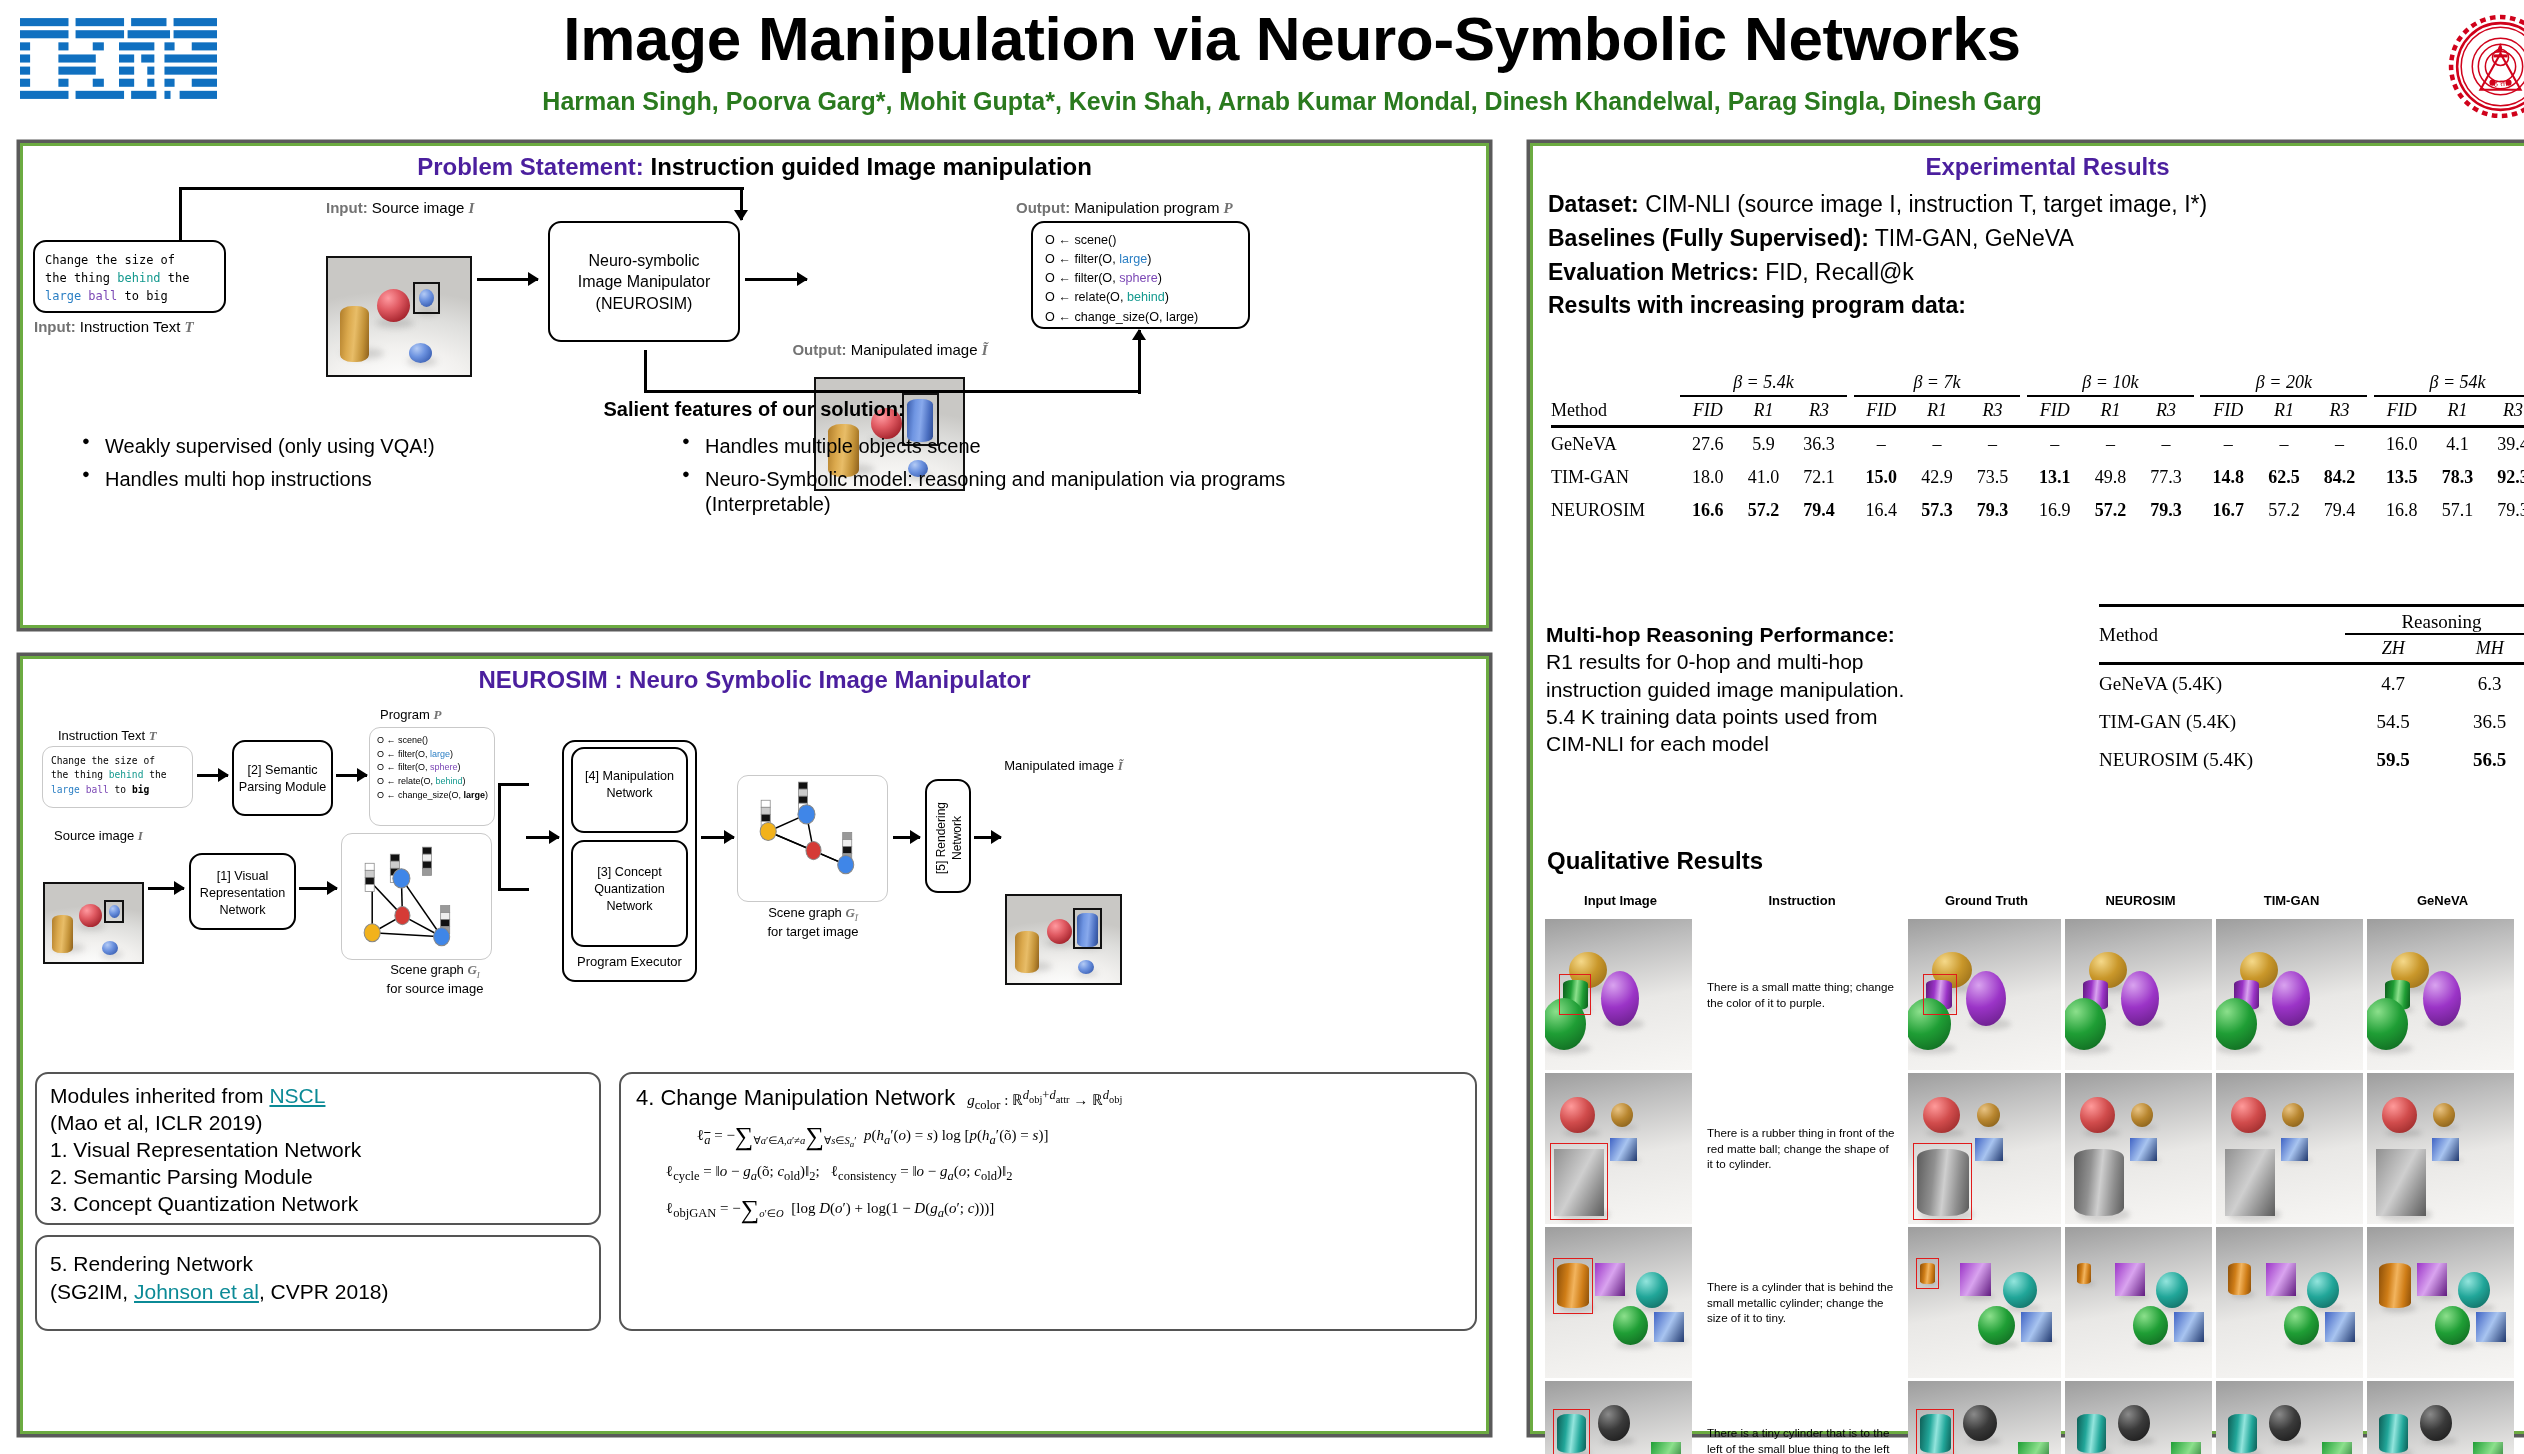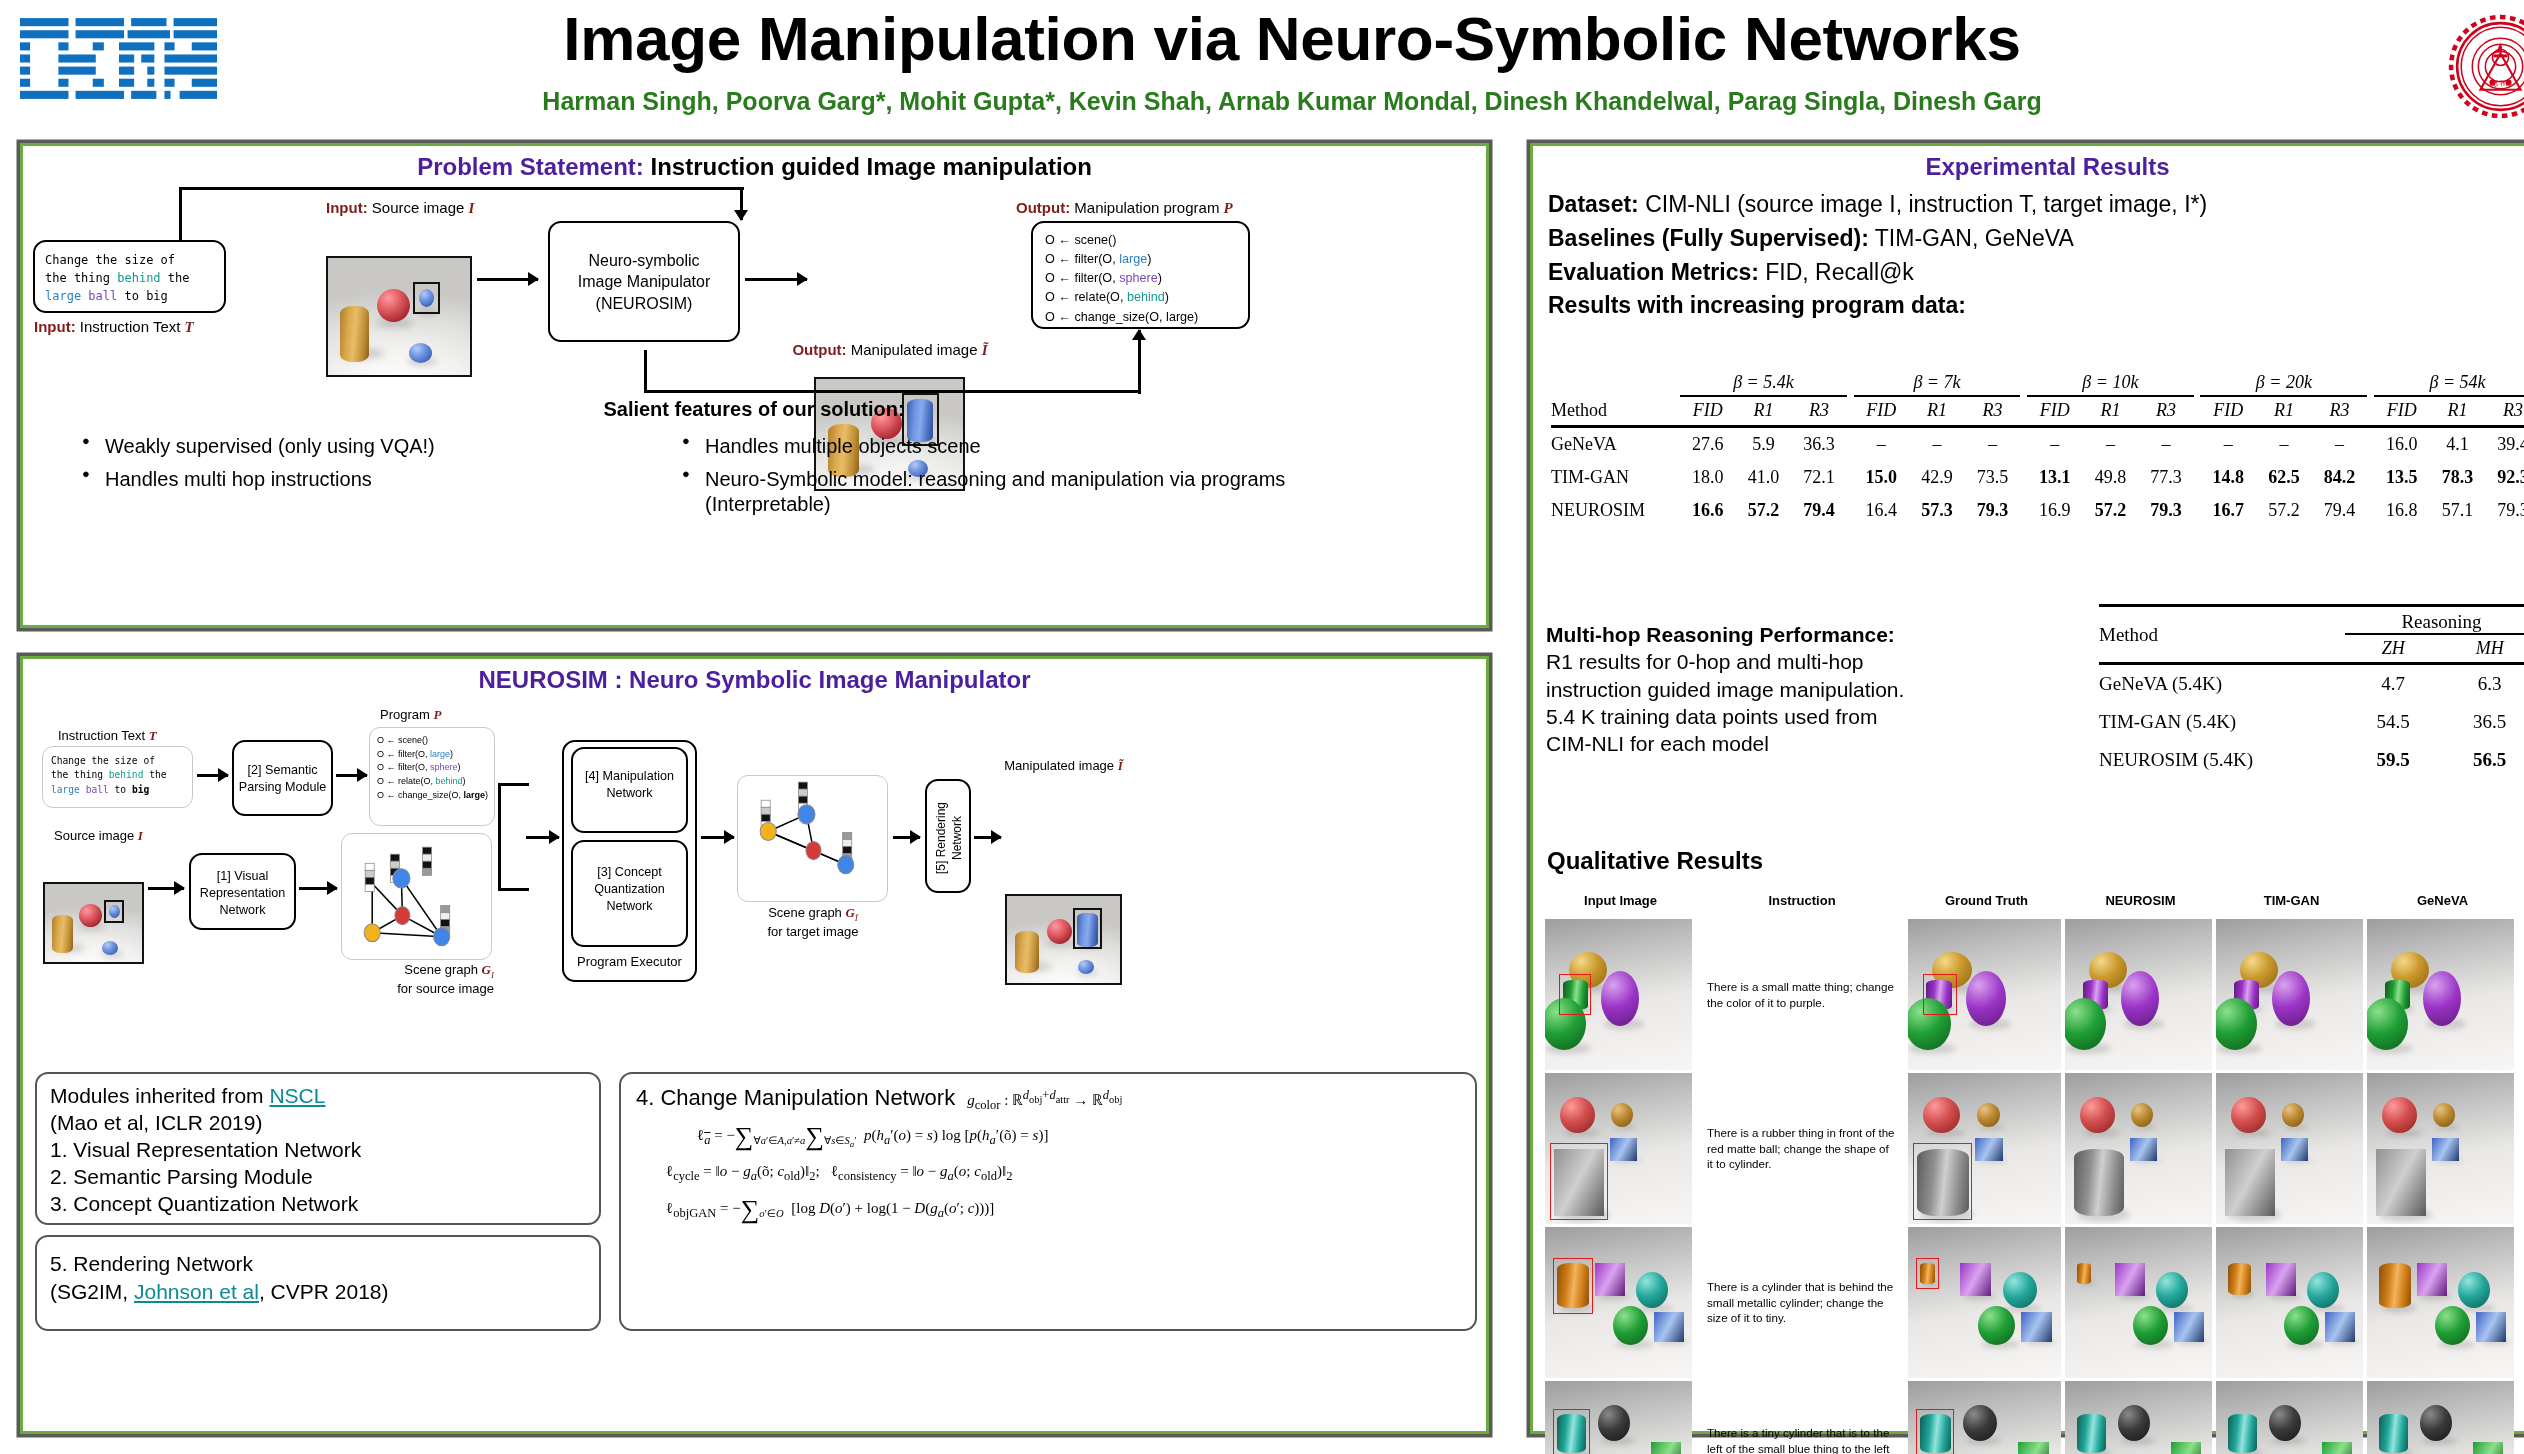--- a/index.html
+++ b/index.html
@@ -25,21 +25,21 @@
 
   .panel-title { text-align: center; font-size: 24px; font-weight: 700;
     color: #4b1f9e; padding-top: 7px; }
   .panel-title .normal { color: #000; font-weight: 700; }
 
   
   .abs { position: absolute; }
   .rb { border: 2.5px solid #000; border-radius: 13px; background: #fff; }
   .rb-soft { border: 1.5px solid #c9c9c9; border-radius: 11px; background: #fff; }
   .lbl { font-size: 13px; color: #000; }
-  .red { color: #7f1d1d; }
+  .red { color: #737373; }
   .mono { font-family: "DejaVu Sans Mono", monospace; }
   .ser { font-family: "Liberation Serif", serif; }
   .ital { font-style: italic; }
   .ctr { text-align: center; }
   .bold { font-weight: 700; }
 
   
   .scene { background:
       radial-gradient(ellipse 120% 80% at 50% 108%, #ffffff 0%, #f2f1ef 40%, #dededc 72%, #c9c8c5 100%);
     position: relative; overflow: hidden; border: 2.5px solid #111; }
@@ -345,21 +345,21 @@
           <rect x="196" y="156" width="18" height="14" fill="#eee"></rect>
         <rect x="196" y="170" width="18" height="14" fill="#111"></rect>
           <rect x="196" y="184" width="18" height="14" fill="#999"></rect>
       </g>
       <ellipse cx="118" cy="88" rx="17" ry="19" fill="#3f86e8" stroke="#888" stroke-width="2"></ellipse>
       <ellipse cx="120" cy="162" rx="15" ry="18" fill="#d53b36" stroke="#888" stroke-width="2"></ellipse>
       <ellipse cx="60" cy="196" rx="16" ry="18" fill="#f2b21c" stroke="#888" stroke-width="2"></ellipse>
       <ellipse cx="198" cy="204" rx="16" ry="18" fill="#3f86e8" stroke="#888" stroke-width="2"></ellipse>
     </svg>
   </div>
-  <div class="abs ctr lbl" style="left:289px; top:303px; width:182px; font-size:13px; line-height:1.3;text-align:right;">
+  <div class="abs ctr lbl" style="left:321px; top:303px; width:182px; font-size:13px; line-height:1.3;">
     <div><span>Scene graph </span><span class="ser ital bold red">G</span><sub class="ser ital red" style="font-size:9px;">I</sub></div>
     <div>for source image</div>
   </div>
 
   <div class="plainline abs" style="left:475px; top:124px; width:3px; height:108px;"></div>
   <div class="plainline abs" style="left:475px; top:124px; width:31px; height:3px;"></div>
   <div class="plainline abs" style="left:475px; top:229px; width:31px; height:3px;"></div>
   <div class="harrow abs" style="left:503px; top:177px; width:33px;"></div>
 
   <div class="abs rb" style="left:539px; top:81px; width:135px; height:242px;"></div>

